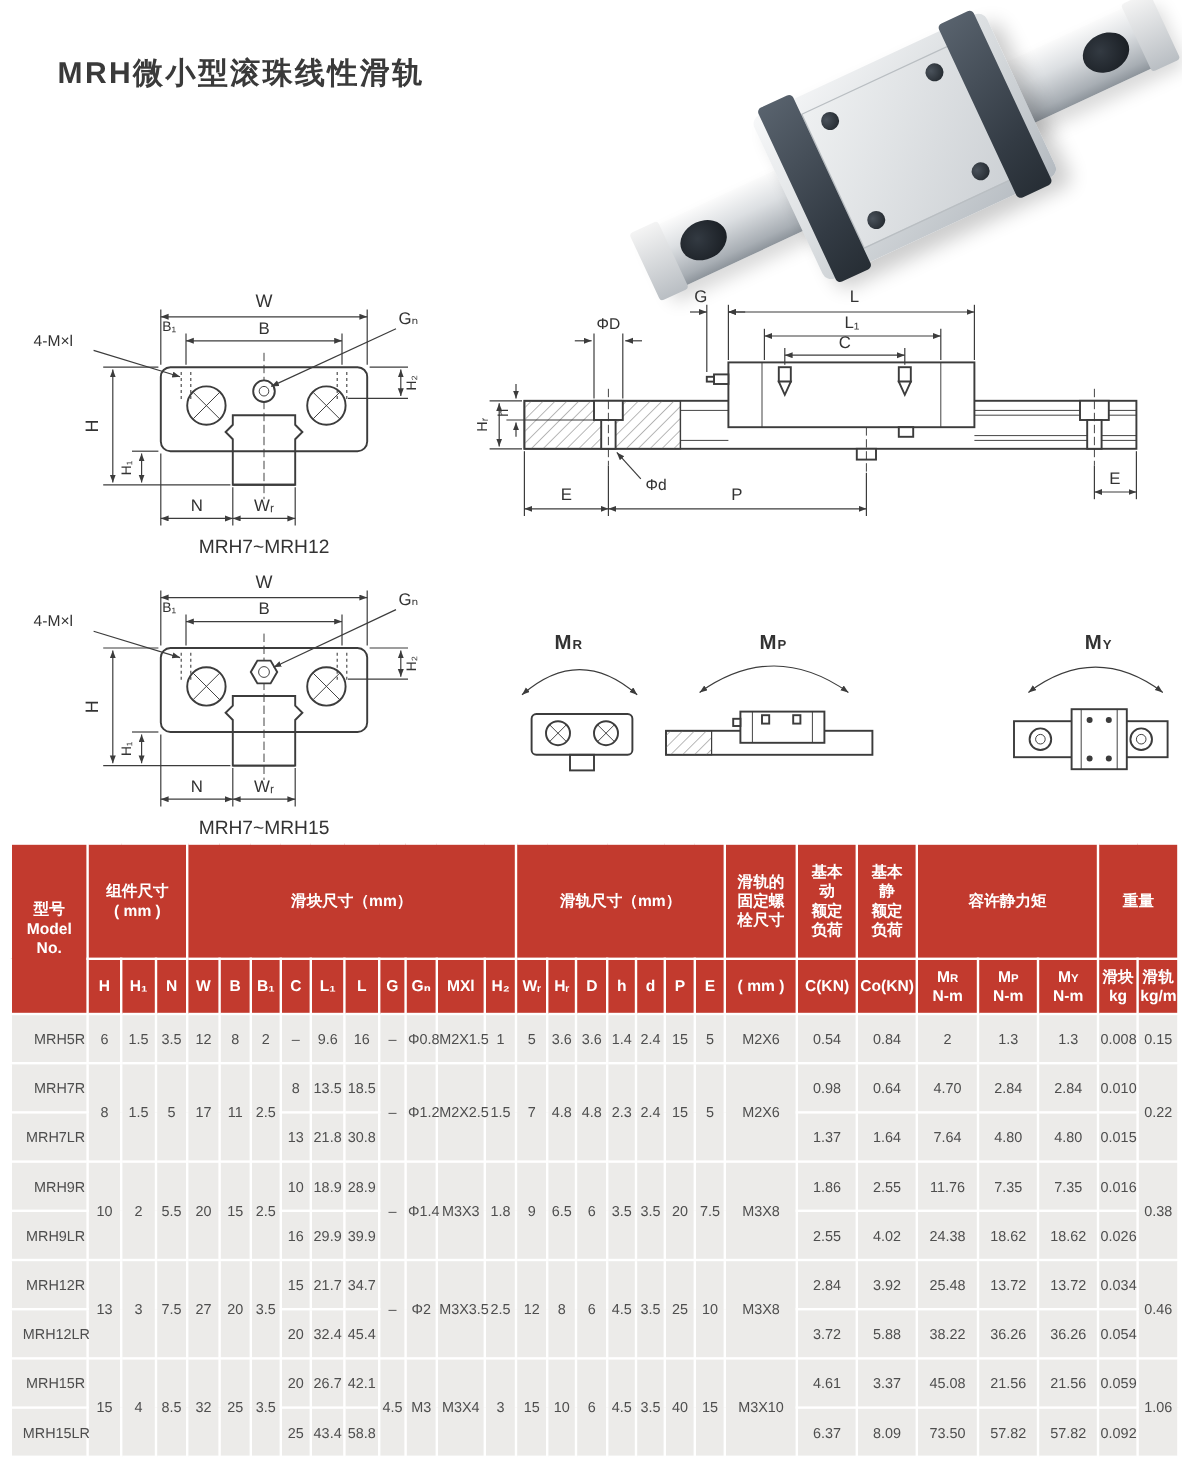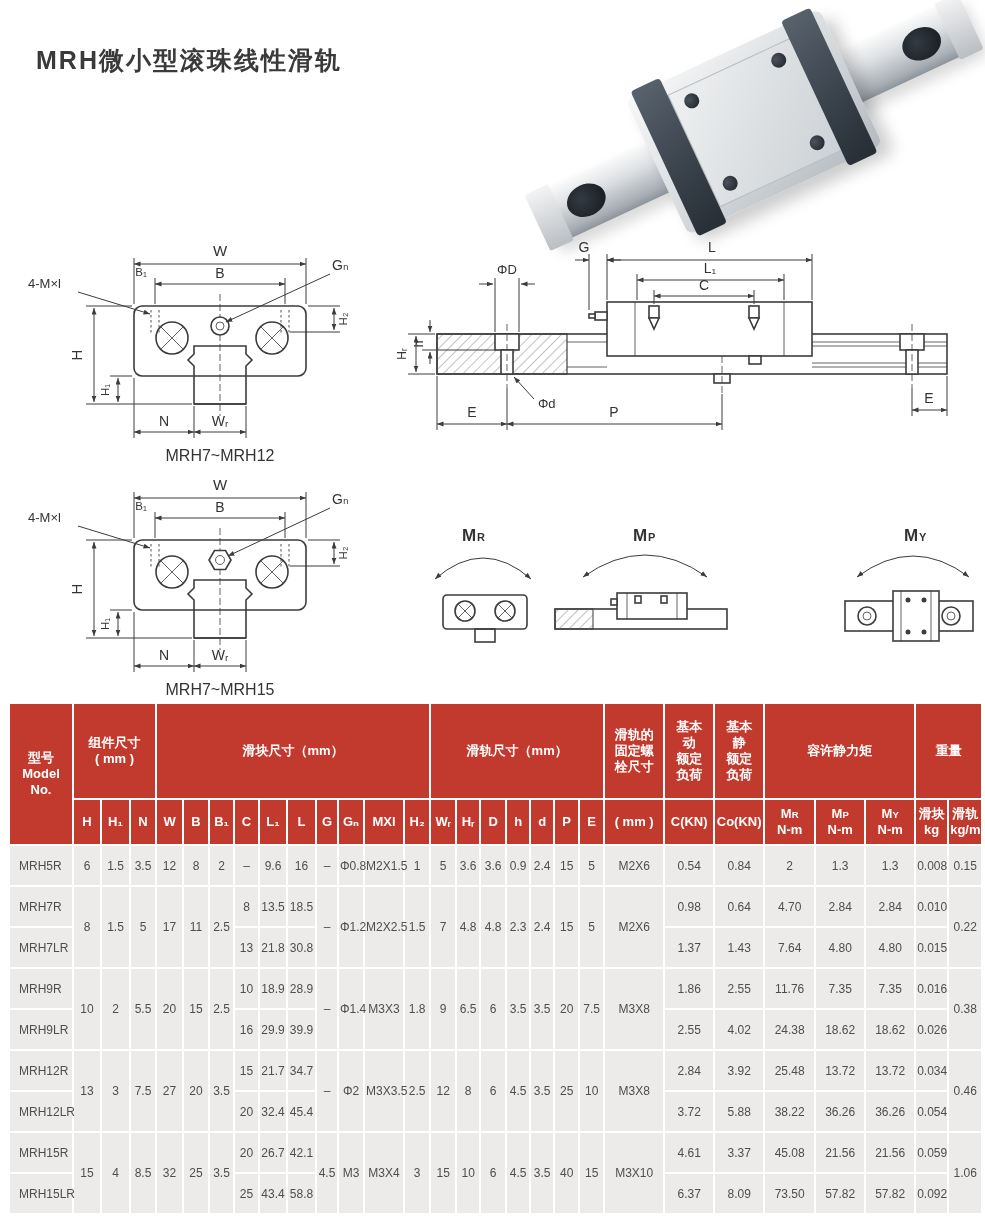--- a/index.html
+++ b/index.html
@@ -1,18 +1,18 @@
 <!DOCTYPE html>
 <html><head>
 <meta charset="utf-8">
 <style>
   html,body{margin:0;padding:0;background:#fff;}
   .page{position:relative;width:985px;height:1228px;background:#ffffff;overflow:hidden;
         font-family:"Liberation Sans","DejaVu Sans",sans-serif;color:#3c3c3c;}
-  .title{position:absolute;left:36px;top:44px;font-size:25px;font-weight:bold;
+  .title{position:absolute;left:48px;top:44px;font-size:25px;font-weight:bold;
          letter-spacing:2px;color:#3a3a3a;}
   
   .photo{position:absolute;left:538px;top:6px;width:432px;height:224px;}
   .photo-rot{position:absolute;left:50%;top:52%;width:470px;height:150px;
              transform:translate(-50%,-50%) rotate(-25deg);}
   .rail{position:absolute;left:0;top:47px;width:470px;height:56px;border-radius:3px;
         background:linear-gradient(#fbfbfb, #dcdfe2 40%, #a8aeb4 85%, #8d949b);
         box-shadow:6px 10px 14px rgba(0,0,0,.15);}
   .rail-hole{position:absolute;top:12px;width:40px;height:32px;border-radius:50%;
              background:radial-gradient(circle at 40% 40%, #333a42, #14181d);}
@@ -44,21 +44,21 @@
   svg .cap{font-size:16px;fill:#333;}
   
   .spec{position:absolute;left:8px;top:702px;}
   table{border-collapse:collapse;table-layout:fixed;width:969px;}
   th{background:#c23a2e;color:#fff;font-size:13px;font-weight:bold;border:2px solid #fff;
      text-align:center;vertical-align:middle;white-space:pre-line;line-height:1.25;padding:1px;}
   tr.grp{height:96px;} tr.sub{height:46px;}
   tbody tr{height:41px;}
   td{background:#ecebe9;color:#4e4e4e;font-size:12px;text-align:center;vertical-align:middle;
      border:2px solid #fff;padding:0 1px;}
-  td.model{text-align:left;padding-left:9px;}
+  td.model{text-align:right;padding-left:9px;}
   .msub{font-size:9.5px;}
 </style>
 </head>
 <body>
 
 <div class="page">
 
   <div class="title">MRH微小型滚珠线性滑轨</div>
 
   <div class="photo">
@@ -416,21 +416,21 @@
             <td>–</td>
             <td>9.6</td>
             <td>16</td>
             <td>–</td>
             <td>Φ0.8</td>
             <td>M2X1.5</td>
             <td>1</td>
             <td>5</td>
             <td>3.6</td>
             <td>3.6</td>
-            <td>0.9</td>
+            <td>1.4</td>
             <td>2.4</td>
             <td>15</td>
             <td>5</td>
             <td>M2X6</td>
             <td>0.54</td>
             <td>0.84</td>
             <td>2</td>
             <td>1.3</td>
             <td>1.3</td>
             <td>0.008</td>
@@ -466,21 +466,21 @@
             <td>2.84</td>
             <td>0.010</td>
             <td rowspan="2">0.22</td>
           </tr>
           <tr>
             <td class="model">MRH7LR</td>
             <td>13</td>
             <td>21.8</td>
             <td>30.8</td>
             <td>1.37</td>
-            <td>1.43</td>
+            <td>1.64</td>
             <td>7.64</td>
             <td>4.80</td>
             <td>4.80</td>
             <td>0.015</td>
           </tr>
           <tr>
             <td class="model">MRH9R</td>
             <td rowspan="2">10</td>
             <td rowspan="2">2</td>
             <td rowspan="2">5.5</td>

